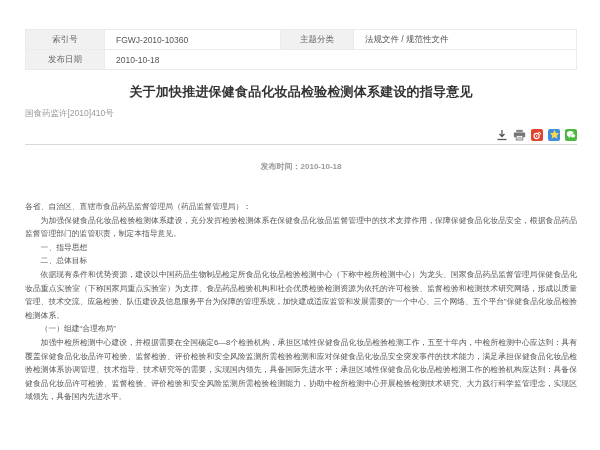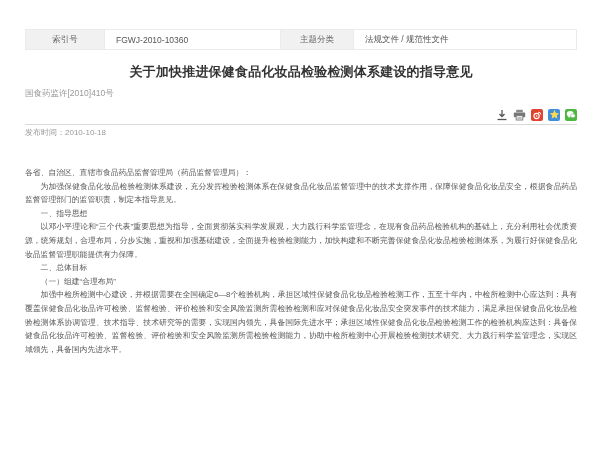--- a/index.html
+++ b/index.html
@@ -70,24 +70,25 @@
     align-items: center;
     justify-content: center;
     cursor: pointer;
   }
   .divider {
     border: none;
     border-top: 1px solid #d9d9d9;
     margin-top: 3px;
   }
   .publish-line {
-    margin-top: 2px;
-    text-align: left;
+    margin-top: 16px;
+    text-align: center;
     font-size: 8px;
     color: #9a9a9a;
+    font-weight: bold;
   }
   
   .article-body {
     margin-top: 9px;
     font-size: 7.8px;
     line-height: 13.6px;
     color: #565656;
     text-align: justify;
   }
   .article-body p { text-indent: 2em; }
@@ -104,20 +105,24 @@
         <col style="width:176px">
         <col style="width:73px">
         <col>
     </colgroup>
     <tbody>
         <tr>
       <td class="lbl">索引号</td>
       <td>FGWJ-2010-10360</td>
       <td class="lbl">主题分类</td>
       <td>法规文件 / 规范性文件</td>
+    </tr>
+    <tr>
+      <td class="lbl">发布日期</td>
+      <td colspan="3">2010-10-18</td>
     </tr>
   </tbody>
     </table>
 
   <div class="doc-title">关于加快推进保健食品化妆品检验检测体系建设的指导意见</div>
   <div class="doc-number">国食药监许[2010]410号</div>
 
   <div class="toolbar">
     <span class="tool-btn">
       <svg width="12" height="12" viewBox="0 0 12 12">
@@ -158,19 +163,19 @@
   <hr class="divider">
 
   <div class="publish-line">
     <span>发布时间：</span><span>2010-10-18</span>
   </div>
 
   <div class="article-body">
     <p class="no-indent">各省、自治区、直辖市食品药品监督管理局（药品监督管理局）：</p>
     <p>为加强保健食品化妆品检验检测体系建设，充分发挥检验检测体系在保健食品化妆品监督管理中的技术支撑作用，保障保健食品化妆品安全，根据食品药品监督管理部门的监管职责，制定本指导意见。</p>
     <p>一、指导思想</p>
-    <p>以邓小平理论和“三个代表”重要思想为指导，全面贯彻落实科学发展观，大力践行科学监管理念，在现有食品药品检验机构的基础上，充分利用社会优质资源，统筹规划，合理布局，分步实施，重视和加强基础建设，全面提升检验检测能力，加快构建和不断完善保健食品化妆品检验检测体系，为履行好保健食品化妆品监督管理职能提供有力保障。</p>
     <p>二、总体目标</p>
+    <p>依据现有条件和优势资源，建设以中国药品生物制品检定所食品化妆品检验检测中心（下称中检所检测中心）为龙头、国家食品药品监督管理局保健食品化妆品重点实验室（下称国家局重点实验室）为支撑、食品药品检验机构和社会优质检验检测资源为依托的许可检验、监督检验和检测技术研究网络，形成以质量管理、技术交流、应急检验、队伍建设及信息服务平台为保障的管理系统，加快建成适应监管和发展需要的“一个中心、三个网络、五个平台”保健食品化妆品检验检测体系。</p>
     <p>（一）组建“合理布局”</p>
     <p>加强中检所检测中心建设，并根据需要在全国确定6—8个检验机构，承担区域性保健食品化妆品检验检测工作，五至十年内，中检所检测中心应达到：具有覆盖保健食品化妆品许可检验、监督检验、评价检验和安全风险监测所需检验检测和应对保健食品化妆品安全突发事件的技术能力，满足承担保健食品化妆品检验检测体系协调管理、技术指导、技术研究等的需要，实现国内领先，具备国际先进水平；承担区域性保健食品化妆品检验检测工作的检验机构应达到：具备保健食品化妆品许可检验、监督检验、评价检验和安全风险监测所需检验检测能力，协助中检所检测中心开展检验检测技术研究、大力践行科学监管理念，实现区域领先，具备国内先进水平。</p>
   </div>
 
 </div>
 
 </body></html>

